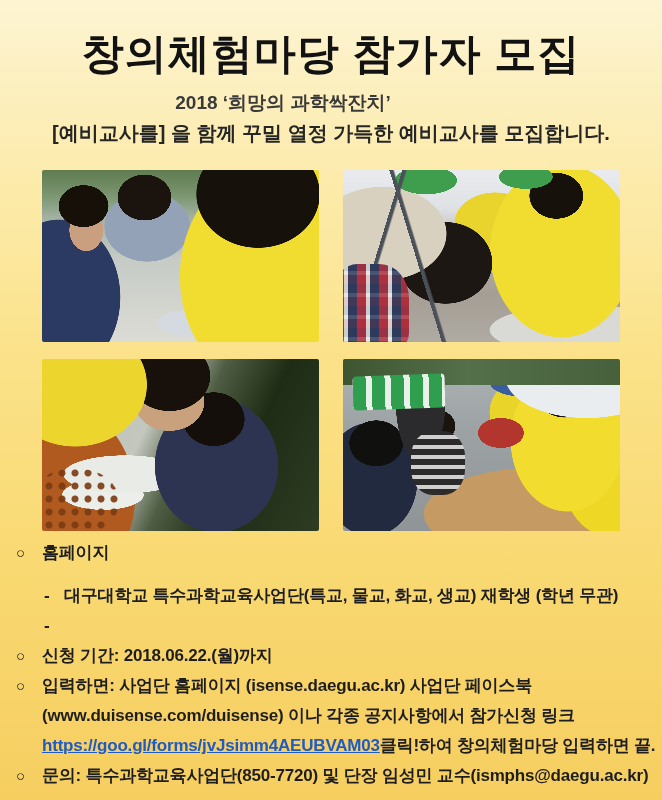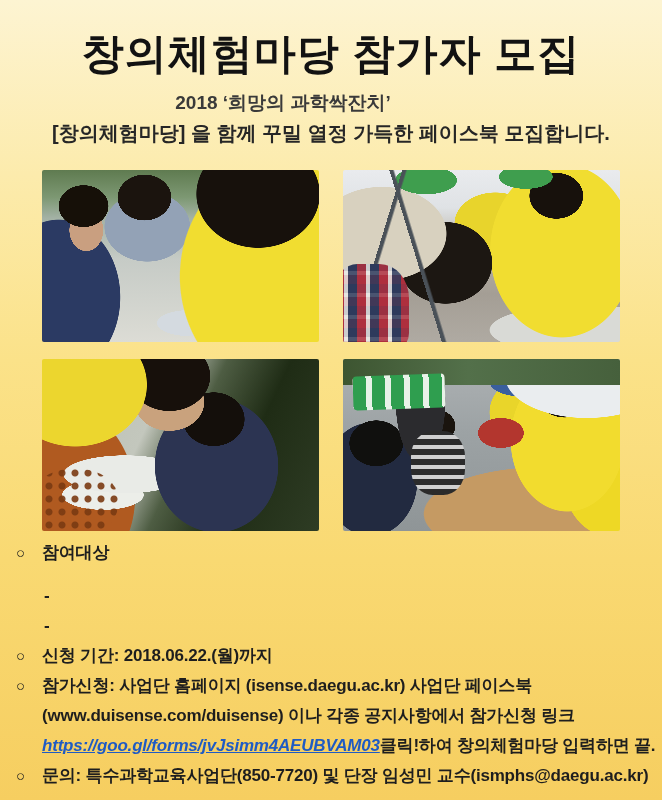--- a/index.html
+++ b/index.html
@@ -123,69 +123,70 @@
   }
 
   
   .info { position:absolute; left:16px; top:538px; width:632px; color:#1E1E1E; }
   .line { display:flex; align-items:flex-start; line-height:30px; font-size:17px; font-weight:700; letter-spacing:-0.2px; white-space:nowrap; }
   .line .marker { width:26px; flex:0 0 26px; font-size:15px; }
   .line.first { margin-bottom:13px; }
   .line.dash { padding-left:28px; }
   .line.dash .marker { width:20px; flex:0 0 20px; font-size:17px; }
   .line.cont { padding-left:26px; }
-  .link { color:#1F5BC4; text-decoration:underline; font-weight:700; cursor:pointer;font-style:italic; }
+  .link { color:#1F5BC4; text-decoration:underline; font-weight:700; cursor:pointer; }
 </style>
 </head>
 <body>
 
 <div class="poster">
 
   <div class="title">창의체험마당 참가자 모집</div>
   <div class="subtitle1">2018 ‘희망의 과학싹잔치’</div>
-  <div class="subtitle2">[창의체험마당] 을 함께 꾸밀 열정 가득한 페이스북 모집합니다.</div>
+  <div class="subtitle2">[예비교사를] 을 함께 꾸밀 열정 가득한 예비교사를 모집합니다.</div>
 
   <div class="photos">
     <div class="photo photo1"></div>
     <div class="photo photo2">
       <div class="plaid"></div>
     </div>
     <div class="photo photo3">
       <div class="dots"></div>
     </div>
     <div class="photo photo4">
       <div class="treeband"></div>
       <div class="tent"></div>
       <div class="stripes"></div>
     </div>
   </div>
 
   <div class="info">
 
     <div class="line first">
       <span class="marker">○</span>
-      <span>참여대상</span>
+      <span>홈페이지</span>
     </div>
 
     <div class="line dash">
       <span class="marker">-</span>
+      <span>대구대학교 특수과학교육사업단(특교, 물교, 화교, 생교) 재학생 (학년 무관)</span>
     </div>
 
     <div class="line dash">
       <span class="marker">-</span>
     </div>
 
     <div class="line">
       <span class="marker">○</span>
       <span>신청 기간: 2018.06.22.(월)까지</span>
     </div>
 
     <div class="line">
       <span class="marker">○</span>
-      <span>참가신청: 사업단 홈페이지 (isense.daegu.ac.kr) 사업단 페이스북</span>
+      <span>입력하면: 사업단 홈페이지 (isense.daegu.ac.kr) 사업단 페이스북</span>
     </div>
 
     <div class="line cont">
       <span>(www.duisense.com/duisense) 이나 각종 공지사항에서 참가신청 링크</span>
     </div>
 
     <div class="line cont">
       <a class="link">https://goo.gl/forms/jvJsimm4AEUBVAM03</a>
         <span> 클릭!하여 창의체험마당 입력하면 끝.</span>
     </div>

